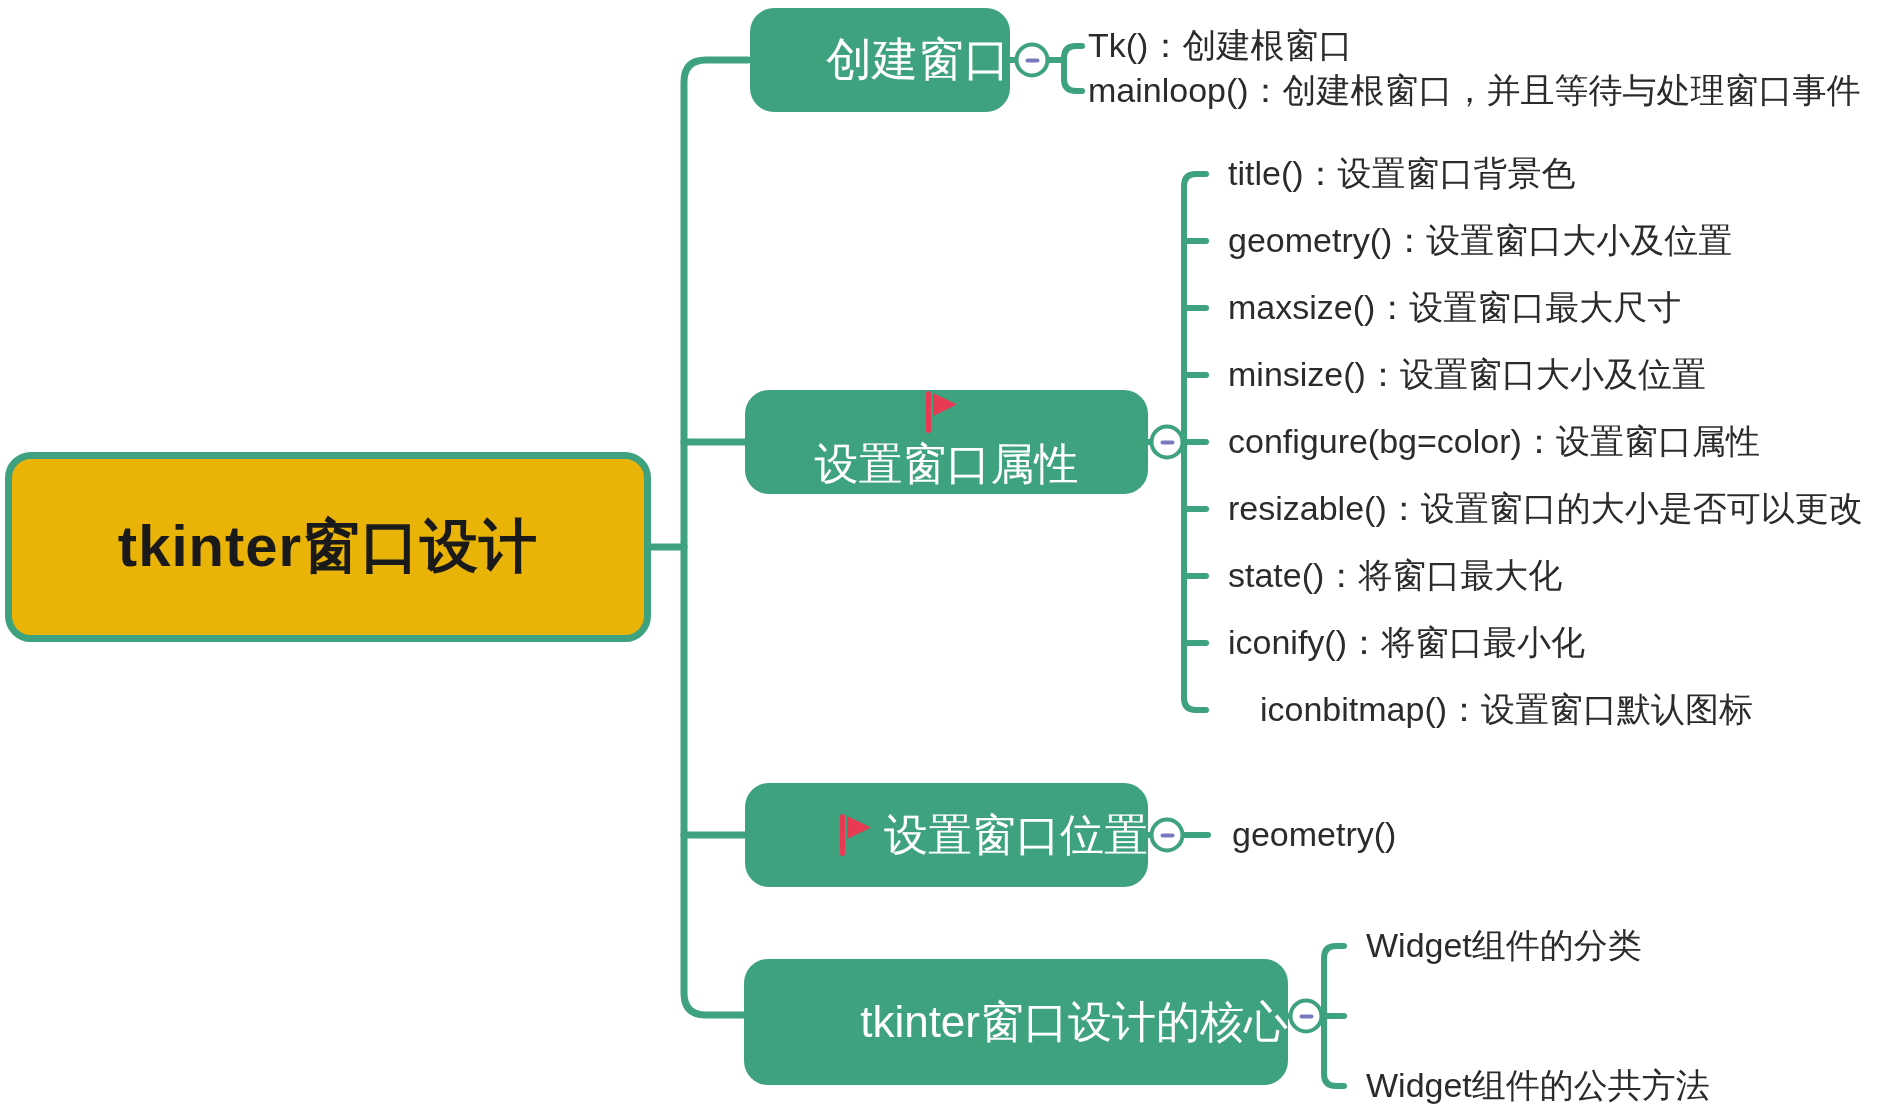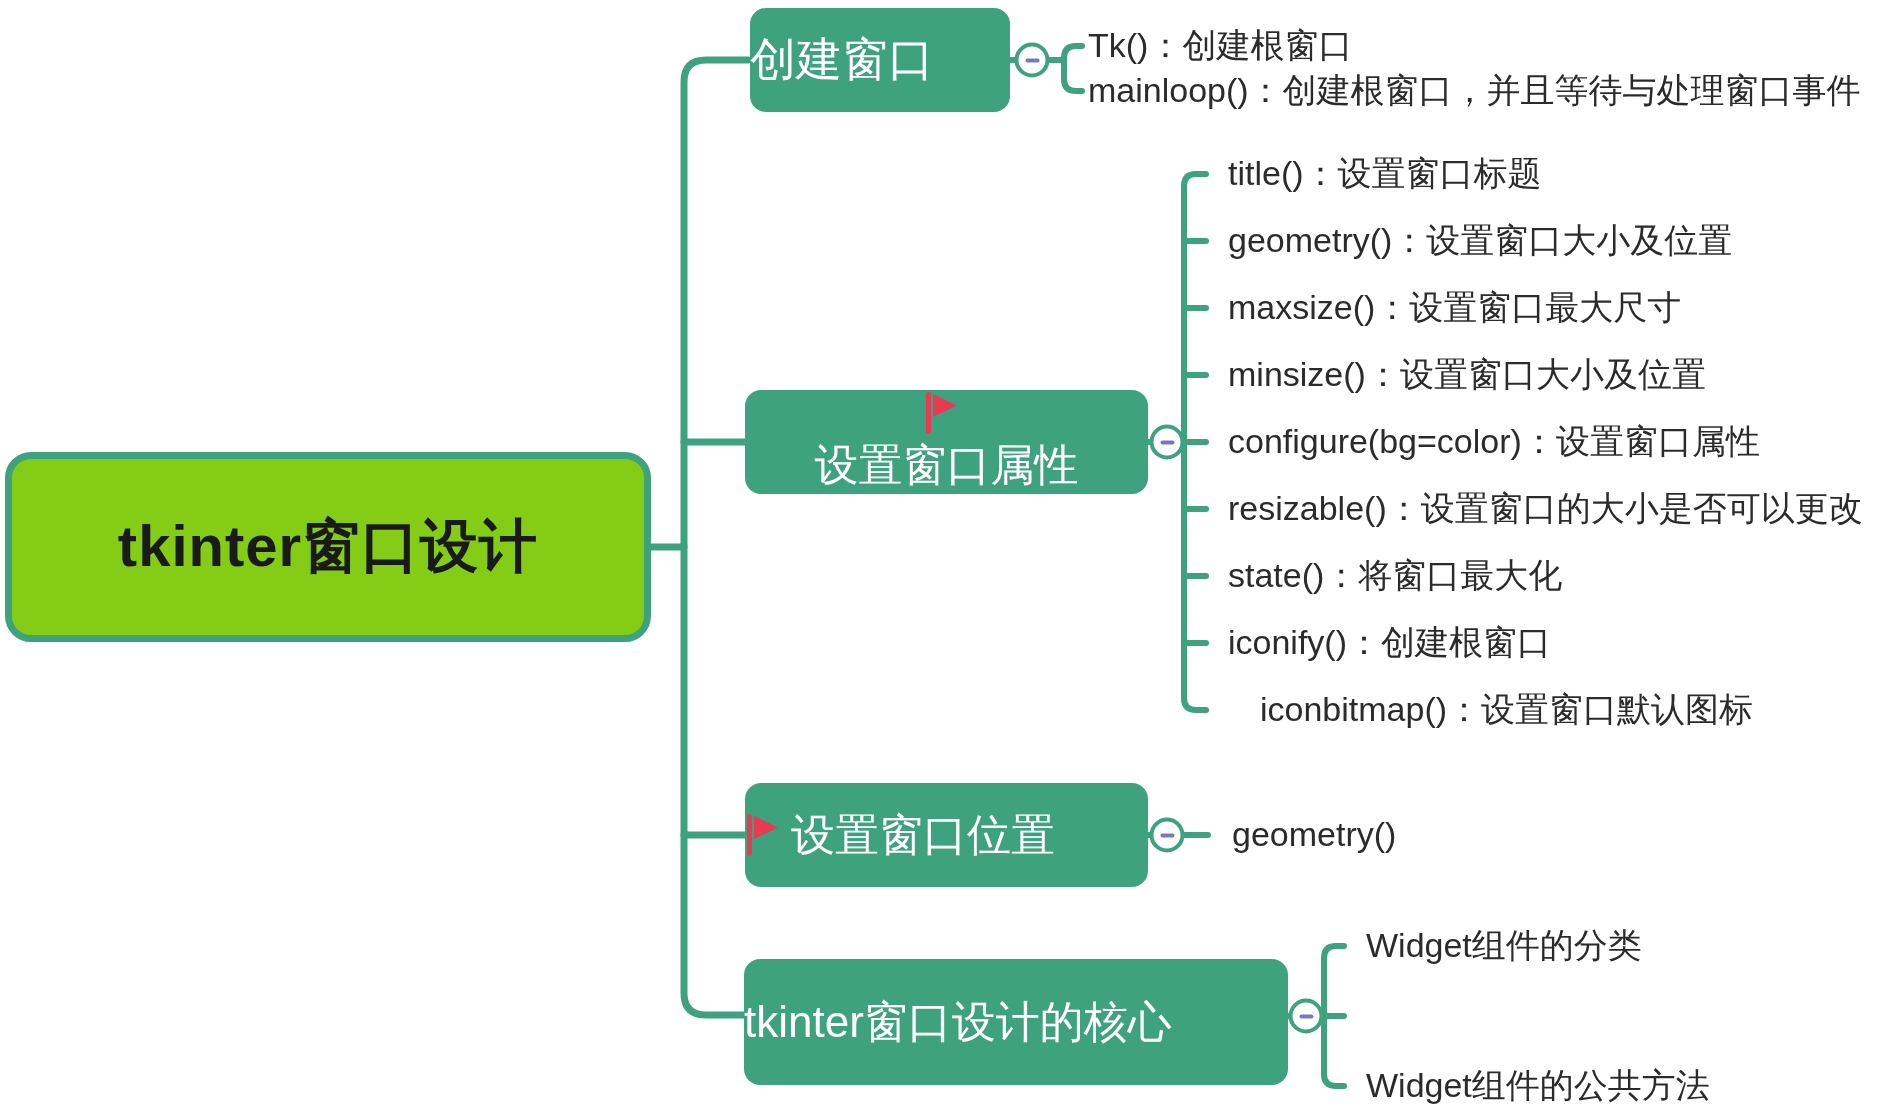--- a/index.html
+++ b/index.html
@@ -6,29 +6,29 @@
   .canvas{
     position:relative;
     width:1884px;height:1107px;
     background:#ffffff;
     overflow:hidden;
     font-family:"Liberation Sans","DejaVu Sans",sans-serif;
   }
   .links{position:absolute;left:0;top:0;}
   .root{
     position:absolute;left:5px;top:452px;width:646px;height:190px;
-    background:#84cc16;border:7px solid #3FA27F;border-radius:26px;
+    background:#eab308;border:7px solid #3FA27F;border-radius:26px;
     box-sizing:border-box;
     display:flex;align-items:center;justify-content:center;
     font-size:58px;font-weight:700;color:#1A1A1A;letter-spacing:1px;
     white-space:nowrap;
   }
   .branch{
-    position:absolute;background:#3FA27F;border-radius:16px;
-    display:flex;align-items:center;justify-content:flex-start;
+    position:absolute;background:#3FA27F;border-radius:24px;
+    display:flex;align-items:center;justify-content:flex-end;
     color:#FFFFFF;white-space:nowrap;box-sizing:border-box;
   }
   .b1{left:750px;top:8px;width:260px;height:104px;font-size:46px;}
   .b2{left:745px;top:390px;width:403px;height:104px;font-size:44px;flex-direction:column;}
   .b3{left:745px;top:783px;width:403px;height:104px;font-size:44px;}
   .b4{left:744px;top:959px;width:544px;height:126px;font-size:44px;}
   .flag{display:inline-flex;margin-right:12px;flex:none;}
   .child{
     position:absolute;transform:translateY(-50%);
     font-size:34px;color:#2B2B2B;white-space:nowrap;line-height:1.1;
@@ -121,28 +121,28 @@
   <div class="collapse" style="left:1167px;top:835px">
       <span class="minus"></span>
     </div>
   <div class="collapse" style="left:1306px;top:1016px">
       <span class="minus"></span>
     </div>
 
   <div class="child" style="left:1088px;top:46px">Tk()：创建根窗口</div>
   <div class="child" style="left:1088px;top:91px">mainloop()：创建根窗口，并且等待与处理窗口事件</div>
 
-  <div class="child" style="left:1228px;top:174px">title()：设置窗口标题</div>
+  <div class="child" style="left:1228px;top:174px">title()：设置窗口背景色</div>
   <div class="child" style="left:1228px;top:241px">geometry()：设置窗口大小及位置</div>
   <div class="child" style="left:1228px;top:308px">maxsize()：设置窗口最大尺寸</div>
   <div class="child" style="left:1228px;top:375px">minsize()：设置窗口大小及位置</div>
   <div class="child" style="left:1228px;top:442px">configure(bg=color)：设置窗口属性</div>
   <div class="child" style="left:1228px;top:509px">resizable()：设置窗口的大小是否可以更改</div>
   <div class="child" style="left:1228px;top:576px">state()：将窗口最大化</div>
-  <div class="child" style="left:1228px;top:643px">iconify()：创建根窗口</div>
+  <div class="child" style="left:1228px;top:643px">iconify()：将窗口最小化</div>
   <div class="child" style="left:1260px;top:710px">iconbitmap()：设置窗口默认图标</div>
 
   <div class="child" style="left:1232px;top:835px">geometry()</div>
 
   <div class="child" style="left:1366px;top:946px">Widget组件的分类</div>
   <div class="child" style="left:1366px;top:1086px">Widget组件的公共方法</div>
 
 </div>
 
 </body></html>

